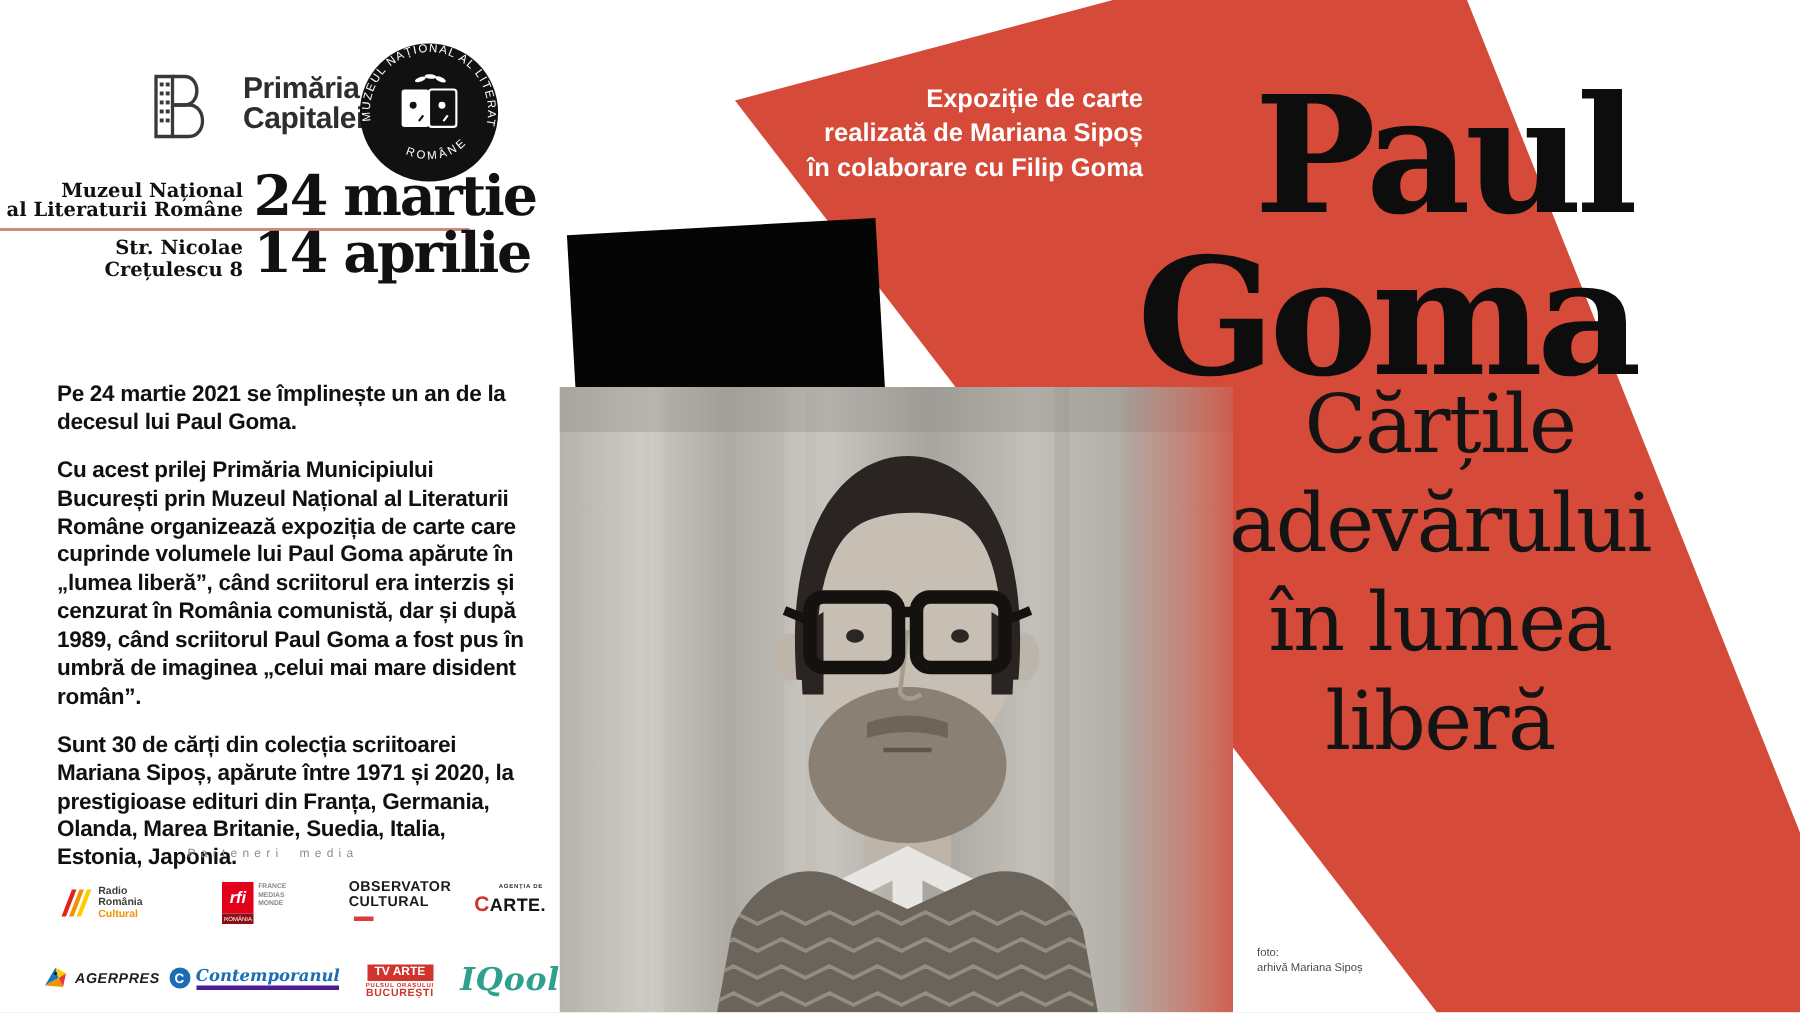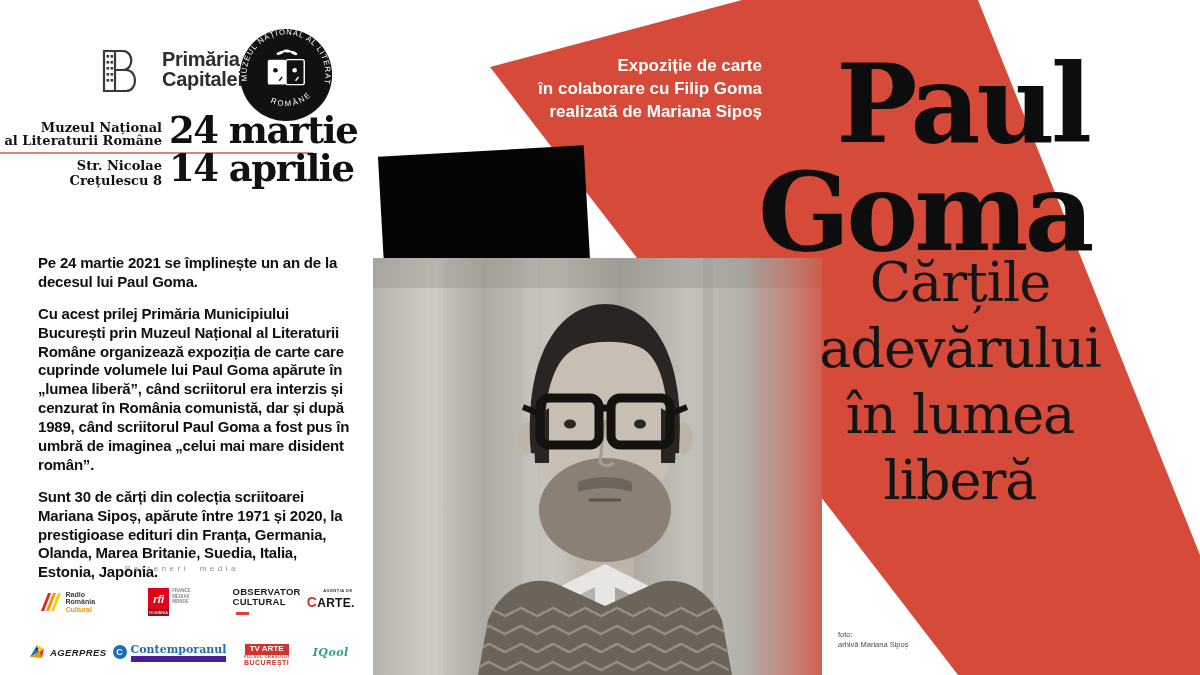--- a/index.html
+++ b/index.html
@@ -68,28 +68,28 @@
   .obs{font-size:9.5px;font-weight:900;color:#1a1a1a;line-height:1.05;letter-spacing:0.3px;}
   .obs .dash{display:inline-block;width:13px;height:3px;background:#e03a3a;margin-left:4px;}
   .adc{position:relative;font-weight:900;color:#141414;font-size:12px;letter-spacing:0.3px;}
   .adc .top{position:absolute;top:-6px;right:2px;font-size:4px;color:#333;letter-spacing:0.5px;}
   .adc .c{color:#d0342c;font-size:14px;}
   .agp{display:flex;align-items:center;gap:4px;font-style:italic;}
   .agp-name{font-size:9.5px;font-weight:900;color:#1c1c1c;letter-spacing:0.4px;}
   .ctp{display:flex;align-items:center;gap:4px;}
   .ctp-circle{width:14px;height:14px;border-radius:50%;background:#1b6db5;color:#fff;
               font-size:9px;font-weight:bold;display:flex;align-items:center;justify-content:center;}
-  .ctp-name{font-family:"DejaVu Serif",serif;font-weight:bold;font-size:11px;
-            color:#1b6db5;border-bottom:6px solid #4c1d95;}
+  .ctp-name{font-family:"DejaVu Serif",serif;font-style:italic;font-weight:bold;font-size:11px;
+            color:#1b6db5;border-bottom:3px solid #4c1d95;}
   .tvc{text-align:center;line-height:1.1;}
   .tvc-box{background:#d0342c;color:#fff;font-weight:900;font-size:8px;padding:1px 5px;display:inline-block;}
   .tvc-sub{font-size:4px;color:#d0342c;font-weight:bold;letter-spacing:0.5px;}
   .tvc-city{font-size:7px;color:#d0342c;font-weight:900;letter-spacing:0.5px;}
   .iqool{font-family:"DejaVu Serif",serif;font-style:italic;font-weight:bold;
-         font-size:11px;color:#2fa08e;letter-spacing:0.5px;}
+         font-size:21px;color:#2fa08e;letter-spacing:0.5px;}
 
   .foto-credit{position:absolute;left:838px;top:630px;z-index:6;font-size:7.5px;color:#4a4a4a;line-height:1.35;}
 </style>
 </head>
 <body>
 
 <div id="poster">
 
   <svg class="bg-svg" width="1200" height="675">
     <polygon points="742,0 978,0 1200,555 1200,675 958,675 490,67" fill="#d54a38"></polygon>
@@ -236,22 +236,22 @@
     <div class="red-line"></div>
     <div class="venue-address">Str. Nicolae Crețulescu 8</div>
     <div class="dates">
       <div>24 martie</div>
       <div>14 aprilie</div>
     </div>
   </div>
 
   <div class="redbox">
     <div>Expoziție de carte</div>
+    <div>realizată de Mariana Sipoș</div>
     <div>în colaborare cu Filip Goma</div>
-    <div>realizată de Mariana Sipoș</div>
   </div>
 
   <div class="title">
     <div>Paul</div>
     <div>Goma</div>
   </div>
 
   <div class="subtitle">
     <div>Cărțile</div>
     <div>adevărului</div>

